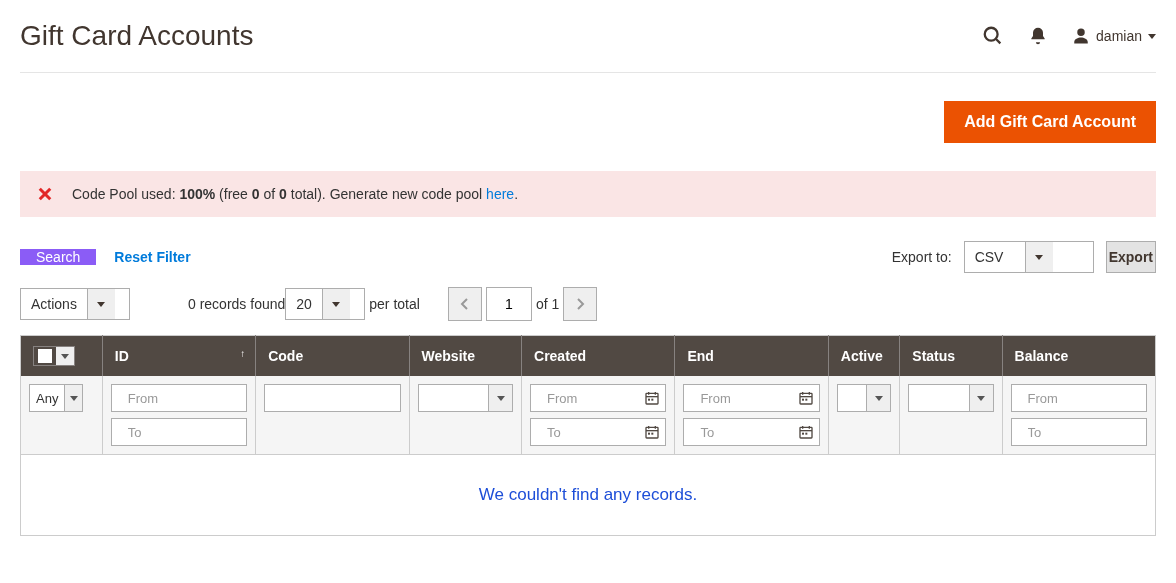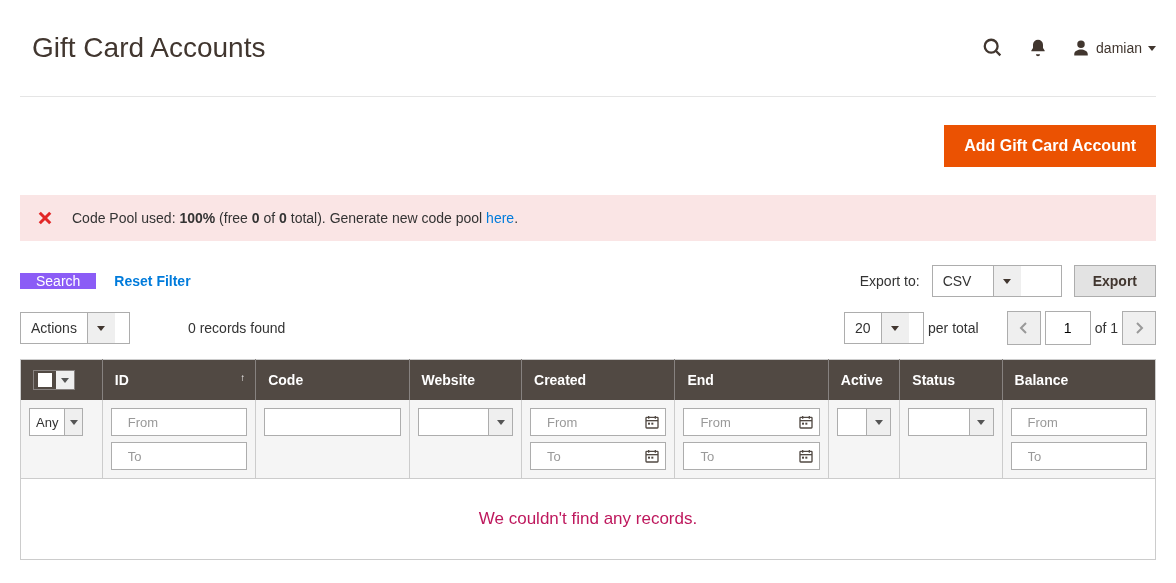--- a/index.html
+++ b/index.html
@@ -14,21 +14,21 @@
   .header {
     display: flex;
     align-items: center;
     justify-content: space-between;
     padding: 20px 0 20px 0;
   }
   .page-title {
     font-size: 28px;
     color: #41362f;
     font-weight: 400;
-    margin: 12px;
+    margin: 0;
   }
   .header-icons {
     display: flex;
     align-items: center;
     gap: 24px;
   }
   .icon-btn { display:flex; align-items:center; cursor:pointer; color:#41362f; }
   .user-menu { display:flex; align-items:center; gap:6px; cursor:pointer; color:#41362f; }
   .user-menu .username { font-size:14px; }
   .caret-down {
@@ -104,31 +104,30 @@
     background:#efefef;
     border-left:1px solid #adadad;
     display:flex;
     align-items:center;
     justify-content:center;
   }
   .select-wrap.small .sel-text { min-width:30px; }
   .btn-light {
     background:#e3e3e3;
     border:1px solid #adadad;
-    padding:0 18px;
+    padding:0 2px;
     height:32px;
     font-size:14px;
     font-weight:600;
     color:#41362f;
     cursor:pointer;
   }
   .toolbar-row2 {
     display:flex;
     align-items:center;
-    justify-content:space-between;
     margin-top:14px;
   }
   .records-found { margin-left:40px; font-size:14px; color:#333; }
   .pager { display:flex; align-items:center; gap:4px; }
   .pager-btn {
     width:34px; height:34px;
     border:1px solid #adadad;
     background:#efefef;
     display:flex; align-items:center; justify-content:center;
     color:#999;
@@ -196,21 +195,21 @@
   .filter-select .fsel-caret {
     width:24px;
     background:#efefef;
     border-left:1px solid #adadad;
     display:flex; align-items:center; justify-content:center;
   }
   .no-records td {
     text-align:center;
     padding:30px;
     font-size:17px;
-    color:#be185d;
+    color:#1d4ed8;
   }
   .mini-select-header {
     display:inline-flex;
     align-items:center;
     border:1px solid #878280;
     height:20px;
   }
   .mini-select-header .box {
     width:14px; height:14px;
     background:#fff;

